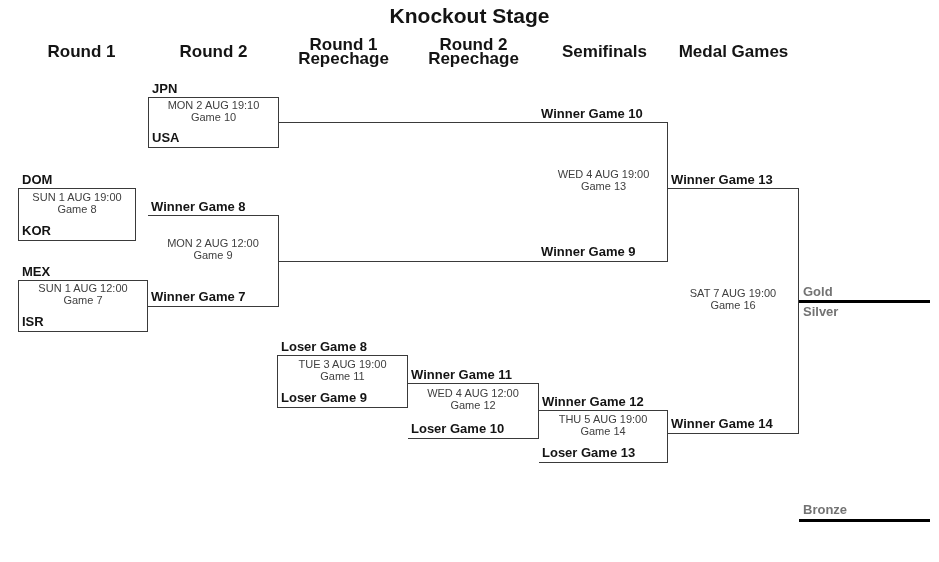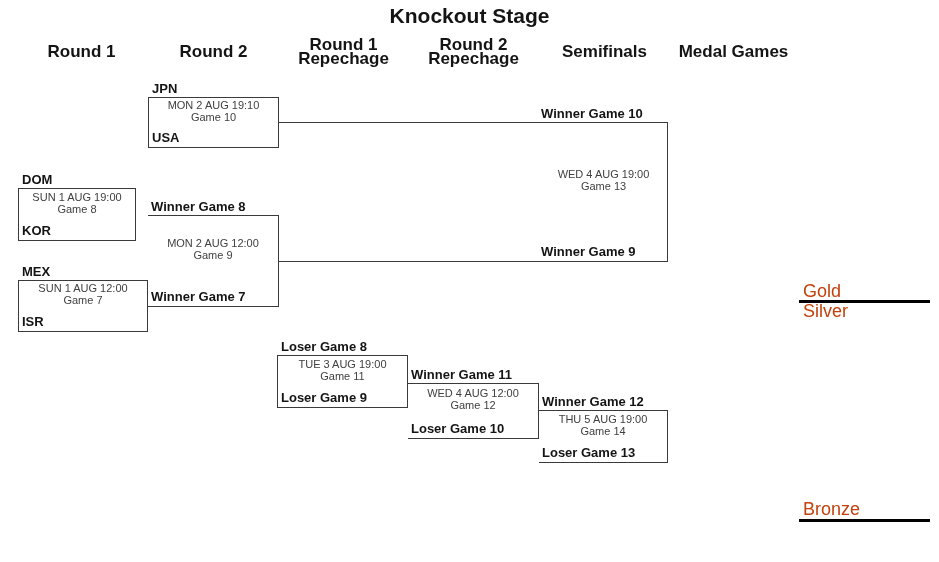--- a/index.html
+++ b/index.html
@@ -62,25 +62,25 @@
   .box.g13 .participant.bottom { left: 263px; }
   .box.g13 .schedule { left: 261px; width: 129px; }
   .medal-line {
     position: absolute;
     height: 2.5px;
     width: 131px;
     background: #000000;
   }
   .medal-label {
     position: absolute;
-    font-size: 18px;
-    font-weight: normal;
+    font-size: 13px;
+    font-weight: bold;
     line-height: 15px;
     white-space: nowrap;
-    color: #c2410c;
+    color: #737373;
   }
 </style>
 </head>
 <body>
 
 <div class="bracket">
 
   <div class="page-title">Knockout Stage</div>
 
   <div class="col-header" style="left:16px;">Round 1</div>
@@ -157,20 +157,28 @@
 
   <div class="box no-left" style="left:539px; top:410px; width:129px; height:53px;">
     <div class="participant top">Winner Game 12</div>
     <div class="schedule">
       <div>THU 5 AUG 19:00</div>
       <div>Game 14</div>
     </div>
     <div class="participant bottom">Loser Game 13</div>
   </div>
 
+  <div class="box no-left" style="left:668px; top:188px; width:131px; height:246px;">
+    <div class="participant top">Winner Game 13</div>
+    <div class="schedule">
+      <div>SAT 7 AUG 19:00</div>
+      <div>Game 16</div>
+    </div>
+    <div class="participant bottom">Winner Game 14</div>
+  </div>
 
 
   <div class="medal-line" style="left:799px; top:300px;"></div>
   <div class="medal-label" style="left:803px; top:284px;">Gold</div>
   <div class="medal-label" style="left:803px; top:304px;">Silver</div>
 
   <div class="medal-line" style="left:799px; top:519px;"></div>
   <div class="medal-label" style="left:803px; top:502px;">Bronze</div>
 
 </div>

